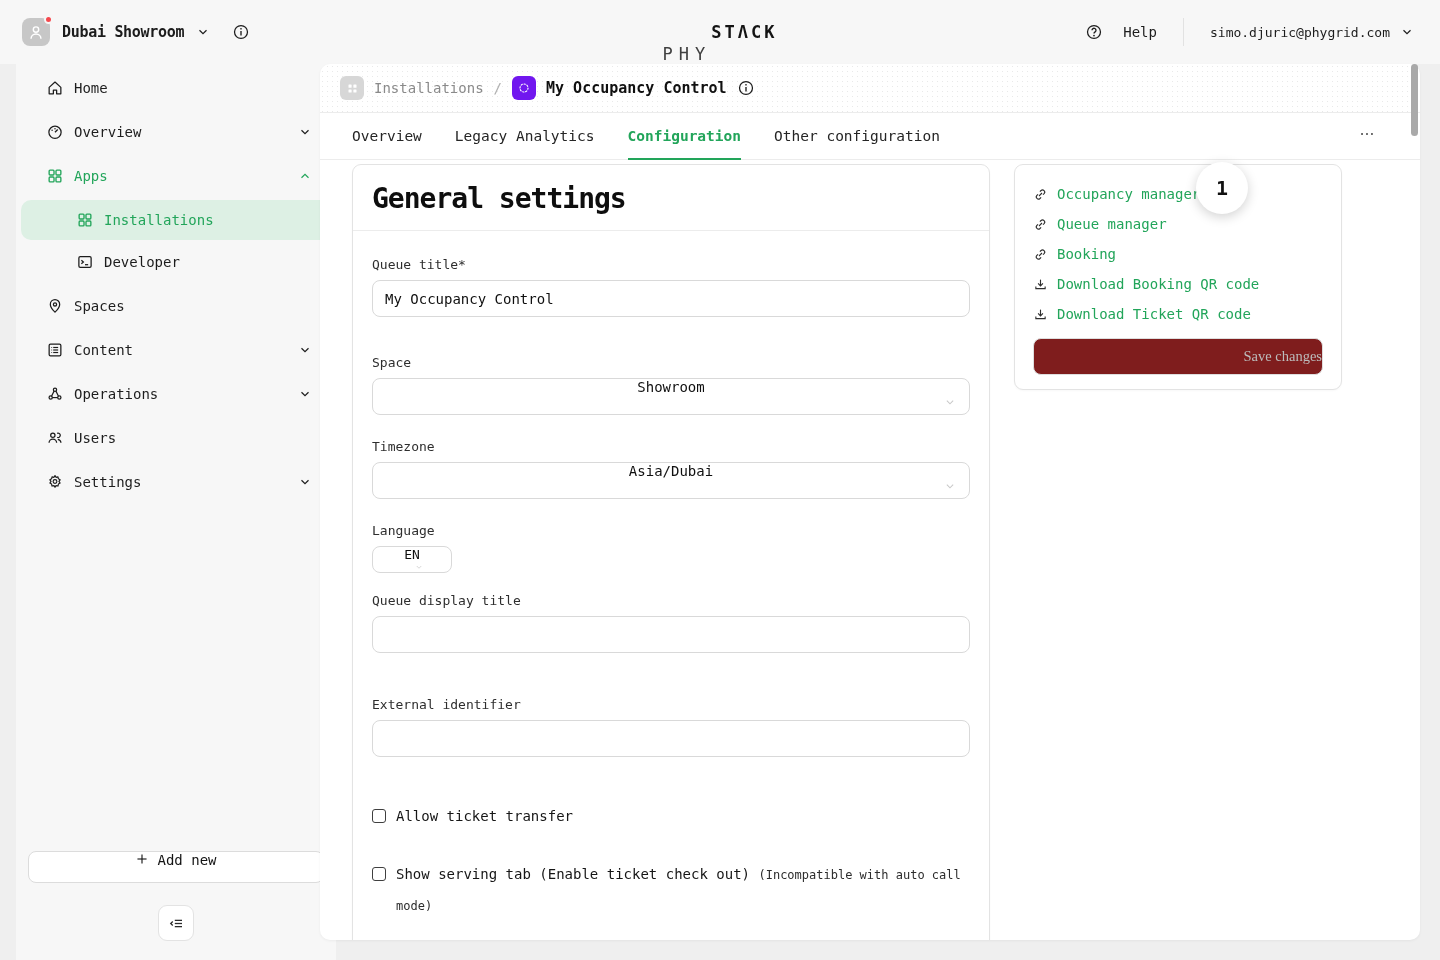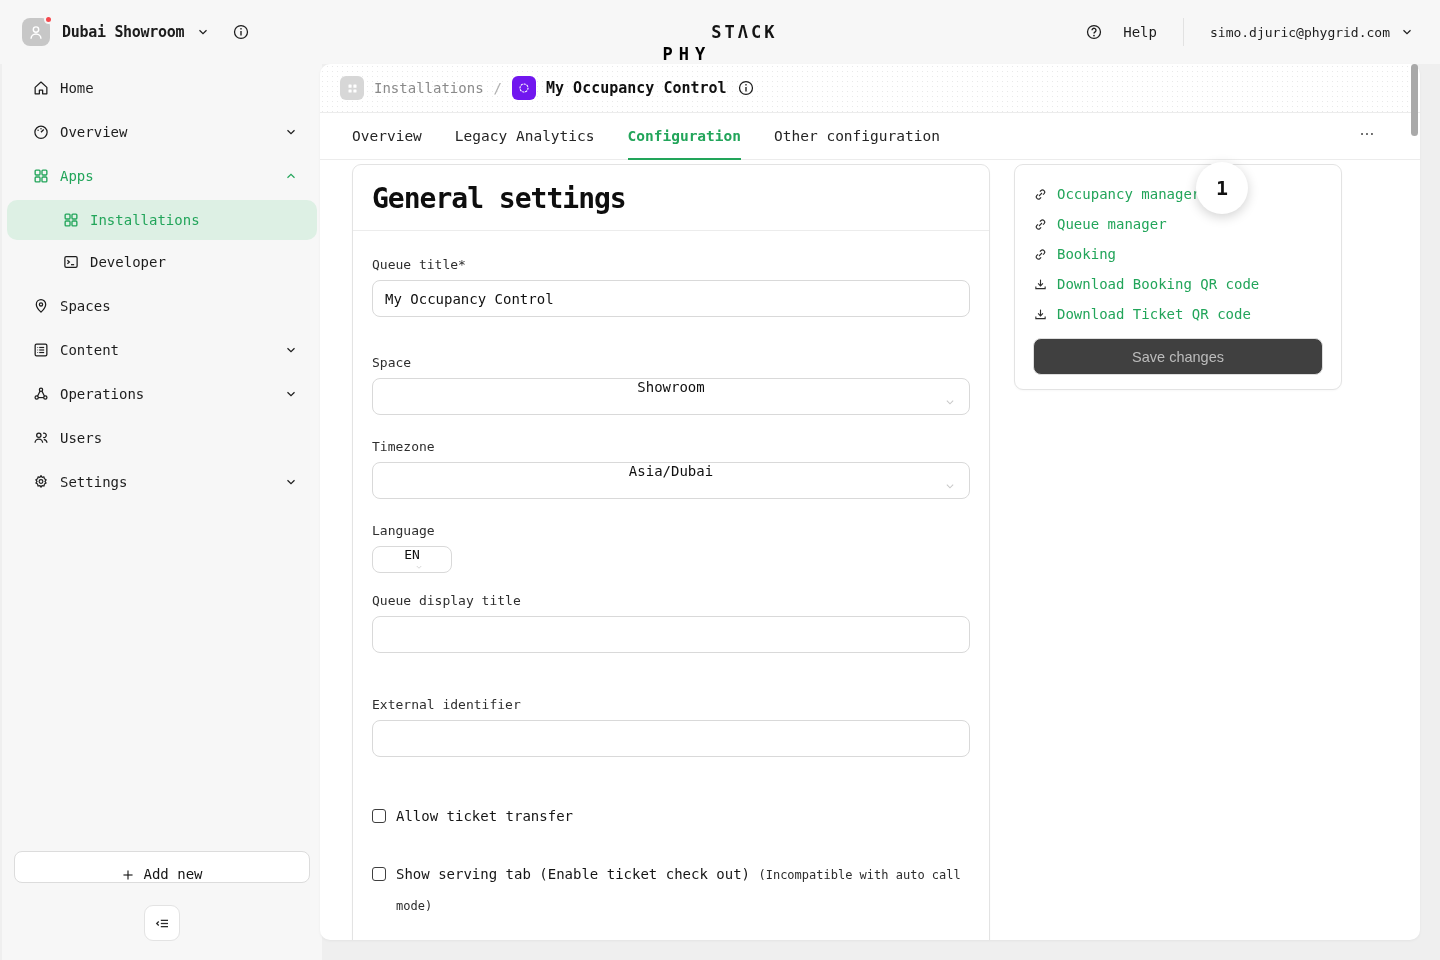--- a/index.html
+++ b/index.html
@@ -14,40 +14,40 @@
   .topbar { position:absolute; left:0; top:0; width:1440px; height:64px;
     background:#f7f7f7; display:flex; align-items:center; }
   .topbar-left { display:flex; align-items:center; gap:12px; padding-left:22px; }
   .avatar { position:relative; width:28px; height:28px; border-radius:8px; background:#c7c7c7;
     display:flex; align-items:center; justify-content:center; flex:0 0 auto; }
   .avatar .dot { position:absolute; top:-3px; right:-3px; width:9px; height:9px;
     border-radius:50%; background:#F5484D; border:2px solid #f7f7f7; }
   .org-name { font-size:15px; font-weight:700; letter-spacing:-0.3px; }
   .brand { position:absolute; left:50%; top:50%; transform:translate(-50%,-50%);
     font-size:17px; display:flex; align-items:center; }
-  .brand .phy { font-weight:700; letter-spacing:6px; color:#000000;margin-top:44px; }
+  .brand .phy { font-weight:400; letter-spacing:6px; color:#404040;margin-top:44px; }
   .brand .stack { font-weight:800; letter-spacing:3px; color:#141414; }
   .topbar-right { margin-left:auto; display:flex; align-items:center; padding-right:26px; }
   .help { display:flex; align-items:center; gap:20px; font-size:14px; cursor:pointer; }
   .topbar-divider { width:1px; height:28px; background:#e2e2e2; margin:0 26px; }
   .user-menu { display:flex; align-items:center; gap:10px; font-size:13px; cursor:pointer; }
 
   
-  .sidebar { position:absolute; left:2px; top:64px; width:320px; height:896px; background:#f7f7f7; }
+  .sidebar { position:absolute; left:16px; top:64px; width:320px; height:896px; background:#f7f7f7; }
   .nav { padding-top:2px; }
   .nav-row { height:44px; display:flex; align-items:center; gap:10px;
     padding:0 24px 0 30px; font-size:14px; cursor:pointer; color:#1d1d1d; }
   .nav-row .chev { margin-left:auto; }
   .nav-row.green { color:#22A55A; }
   .sub-row { height:40px; display:flex; align-items:center; gap:10px;
     margin:2px 5px; padding-left:55px; font-size:14px; cursor:pointer; border-radius:10px; }
   .sub-row.active { background:#DDF0E4; color:#22A55A; }
   .add-new { position:absolute; left:12px; bottom:77px; width:296px; height:32px;
     background:#fff; border:1px solid #dcdcdc; border-radius:8px; font-family:inherit;
-    font-size:14px; color:#141414; cursor:pointer; display:flex; align-items:flex-end;
+    font-size:14px; color:#141414; cursor:pointer; display:flex; align-items:flex-start;
     justify-content:center; gap:8px; }
   .collapse-btn { position:absolute; left:142px; bottom:19px; width:36px; height:36px;
     background:#fff; border:1px solid #e3e3e3; border-radius:9px; cursor:pointer;
     display:flex; align-items:center; justify-content:center; }
 
   
   .main { position:absolute; left:320px; top:64px; width:1100px; height:876px;
     background:#fff; border-radius:10px 10px 10px 10px; overflow:hidden;
     box-shadow:0 1px 3px rgba(0,0,0,.05); }
   .crumb-bar { height:49px; display:flex; align-items:center; gap:10px; padding:0 20px;
@@ -89,22 +89,22 @@
     color:#161616; cursor:pointer; line-height:30px; }
   .checkbox { width:14px; height:14px; border:1.5px solid #3f3f3f; border-radius:3px;
     background:#fff; flex:0 0 auto; margin-top:8px; cursor:pointer; }
   .check-note { font-size:12px; color:#2c2c2c; }
 
   
   .side-card { left:694px; top:100px; width:328px; height:226px; padding:14px 18px; }
   .link-row { display:flex; align-items:center; gap:9px; height:30px; cursor:pointer; }
   .link-row span { font-size:14px; color:#22A55A; }
   .save-btn { margin-top:9px; width:100%; height:37px; border:1px solid #dedede;
-    border-radius:8px; background:#404040; color:#bcbcbc; font-family:Liberation Sans, sans-serif;
-    font-size:14.5px; cursor:default; }
+    border-radius:8px; background:#7f1d1d; color:#bcbcbc; font-family:Liberation Serif, serif;
+    font-size:14.5px; cursor:default;text-align:right; }
 
   .badge { position:absolute; left:1196px; top:162px; width:52px; height:52px;
     border-radius:50%; background:#fff; box-shadow:0 3px 12px rgba(0,0,0,.18);
     display:flex; align-items:center; justify-content:center; font-size:20px;
     font-weight:700; color:#111; z-index:20; }
 
   .scroll-thumb { position:absolute; left:1411px; top:64px; width:7px; height:72px;
     background:#a9a9a9; border-radius:4px; z-index:30; cursor:pointer; }
 </style>
 </head>

